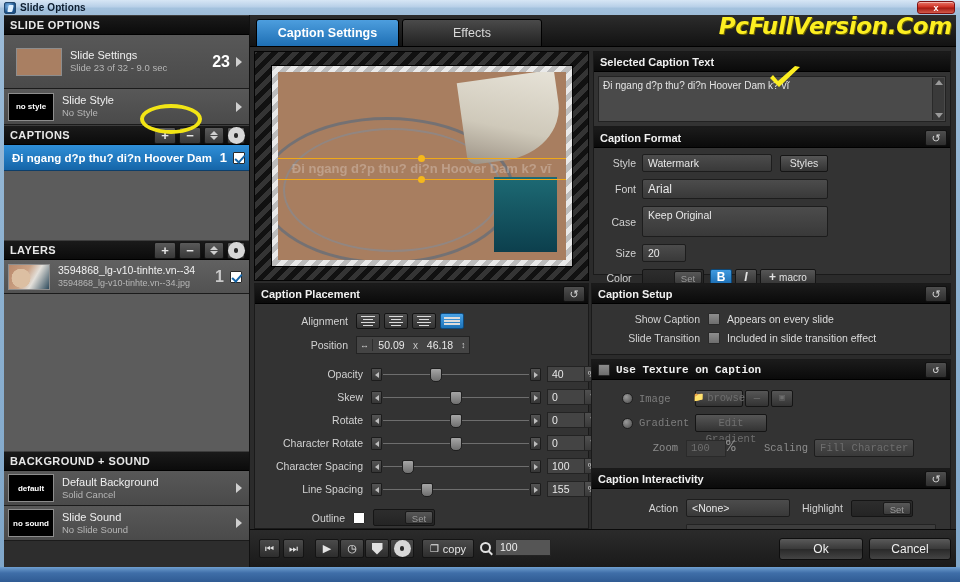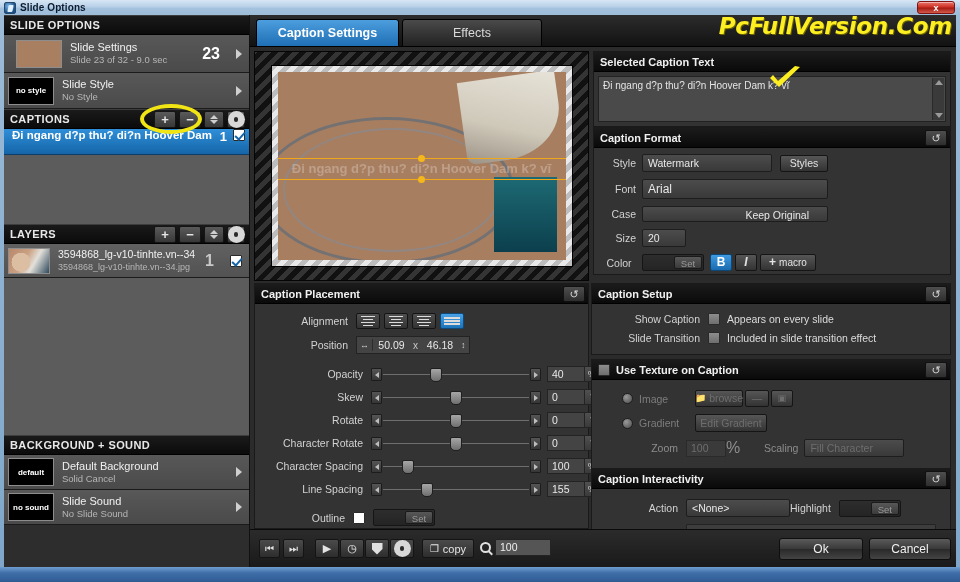--- a/index.html
+++ b/index.html
@@ -112,27 +112,27 @@
       linear-gradient(120deg,#b9886b 0%,#caa184 40%,#e3e0da 62%,#2d4a5c 100%);
     background-color:#b08263;
   }
   .thumb.badge{
     display:flex;align-items:center;justify-content:center;
     color:#fff;font-size:8px;font-weight:bold; background:#000;
   }
   .row-txt{ margin-left:8px; flex:1 1 auto; min-width:0;}
   .row-t1{ font-size:11px; color:#f0f0f0; line-height:13px; white-space:nowrap; overflow:hidden;}
   .row-t2{ font-size:9.5px; color:#b6b6b6; line-height:12px; white-space:nowrap; overflow:hidden;}
-  .row-num{ font-size:16px; font-weight:bold; color:#fff; margin-right:16px;}
+  .row-num{ font-size:16px; font-weight:bold; color:#fff; margin-right:6px;}
   .row-arrow{
     width:0;height:0;border-top:5px solid transparent;border-bottom:5px solid transparent;
     border-left:6px solid #cfcfcf; margin-right:3px;
   }
   .caption-row{
-    height:26px; display:flex; padding:0 4px;
+    height:26px; display:flex; align-items:center; padding:0 4px;
     background:linear-gradient(180deg,#2f8fd8,#1565a8);
     border-bottom:1px solid #0d3e69;
   }
   .caption-row .ctxt{ flex:1 1 auto; font-size:11.5px; font-weight:bold; color:#fff;
     white-space:nowrap; overflow:hidden; padding-left:4px;}
   .caption-row .cnum{ font-size:13px;font-weight:bold;color:#fff;margin-right:6px;}
   .chk{
     width:12px;height:12px;background:#fff;border:1px solid #2a2a2a;border-radius:1px;
     position:relative; flex:0 0 auto;
   }
@@ -346,21 +346,21 @@
   </div>
 
   <div class="shell">
 
     <div class="leftcol">
 
       <div class="sect-head">
         <div class="lbl">SLIDE OPTIONS</div>
       </div>
 
-      <div class="row-item" style="height:38px;padding-left:12px;">
+      <div class="row-item" style="height:54px;padding-left:12px;">
         <div class="thumb canyon"></div>
         <div class="row-txt">
           <div class="row-t1">Slide Settings</div>
           <div class="row-t2">Slide 23 of 32 - 9.0 sec</div>
         </div>
         <div class="row-num">23</div>
         <div class="row-arrow"></div>
       </div>
 
       <div class="row-item" style="height:36px;">
@@ -491,21 +491,21 @@
             <div class="flabel" style="width:34px;">Style</div>
             <div class="sel" style="width:130px;margin-left:6px;">Watermark</div>
             <div class="btn" style="width:48px;height:17px;line-height:15px;margin-left:8px;">Styles</div>
           </div>
           <div class="frow">
             <div class="flabel" style="width:34px;">Font</div>
             <div class="sel" style="width:186px;height:20px;line-height:18px;font-size:12px;margin-left:6px;">Arial</div>
           </div>
           <div class="frow">
             <div class="flabel" style="width:34px;">Case</div>
-            <div class="sel" style="width:186px;height:16px;line-height:17px;margin-left:6px;text-align:right;">Keep Original</div>
+            <div class="sel" style="width:186px;height:31px;line-height:17px;margin-left:6px;">Keep Original</div>
           </div>
           <div class="frow">
             <div class="flabel" style="width:34px;">Size</div>
             <div class="sel" style="width:44px;height:18px;line-height:16px;margin-left:6px;">20</div>
           </div>
           <div class="frow" style="margin-bottom:0;">
             <div class="flabel" style="width:34px;text-align:center;">Color</div>
             <div class="swatch" style="width:62px;height:17px;margin-left:6px;">
               <div class="set">Set</div>
             </div>
@@ -677,21 +677,21 @@
             <div style="font-size:10.5px;color:#dcdcdc;margin-left:7px;">Appears on every slide</div>
           </div>
           <div class="frow" style="margin-bottom:0;">
             <div class="flabel" style="width:100px;">Slide Transition</div>
             <div class="chk dim" style="margin-left:8px;"></div>
             <div style="font-size:10.5px;color:#dcdcdc;margin-left:7px;">Included in slide transition effect</div>
           </div>
         </div>
       </div>
 
-      <div class="panel" style="left:341px;top:344px;width:360px;height:115px;">
+      <div class="panel" style="left:341px;top:344px;width:360px;height:115px;font-family:Liberation Mono, monospace;">
         <div class="panel-head">
           <div class="chk dim" style="margin-right:6px;"></div>
           <div class="ph-t">Use Texture on Caption</div>
           <div class="reset-btn">↺</div>
         </div>
         <div class="panel-body" style="padding:10px 8px;">
           <div class="frow">
             <div class="radio" style="margin-left:22px;"></div>
             <div style="font-size:10.5px;color:#7d7d7d;margin-left:6px;width:46px;">Image</div>
             <div class="btn" style="width:48px;height:17px;line-height:15px;margin-left:10px;color:#6e6e6e;display:flex;align-items:center;justify-content:center;gap:3px;">
@@ -720,21 +720,21 @@
 
       <div class="panel" style="left:341px;top:453px;width:360px;height:75px;">
         <div class="panel-head">
           <div class="ph-t">Caption Interactivity</div>
           <div class="reset-btn">↺</div>
         </div>
         <div class="panel-body" style="padding:10px 8px;">
           <div class="frow">
             <div class="flabel" style="width:78px;">Action</div>
             <div class="sel" style="width:104px;margin-left:8px;">&lt;None&gt;</div>
-            <div class="flabel" style="margin-left:0;">Highlight</div>
+            <div class="flabel" style="margin-left:12px;">Highlight</div>
             <div class="swatch" style="width:62px;height:17px;margin-left:8px;">
               <div class="set">Set</div>
             </div>
           </div>
           <div class="frow" style="margin-bottom:0;">
             <div class="flabel" style="width:78px;">Destination</div>
             <div class="inp" style="width:250px;margin-left:8px;background:#3d3d3d;"></div>
           </div>
         </div>
       </div>

